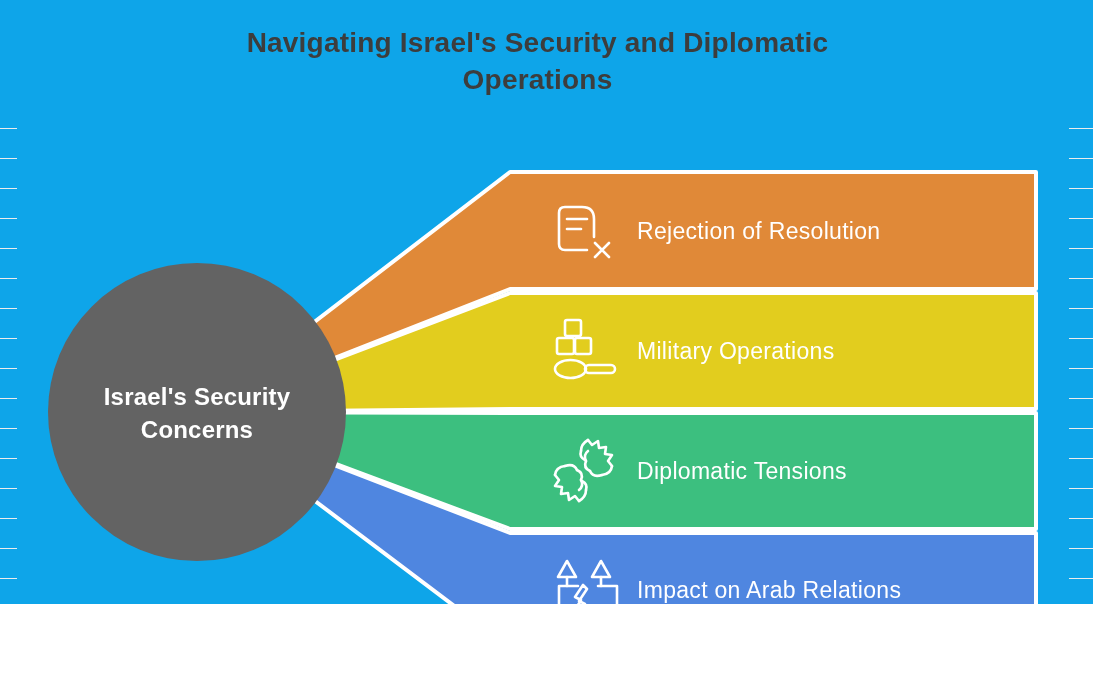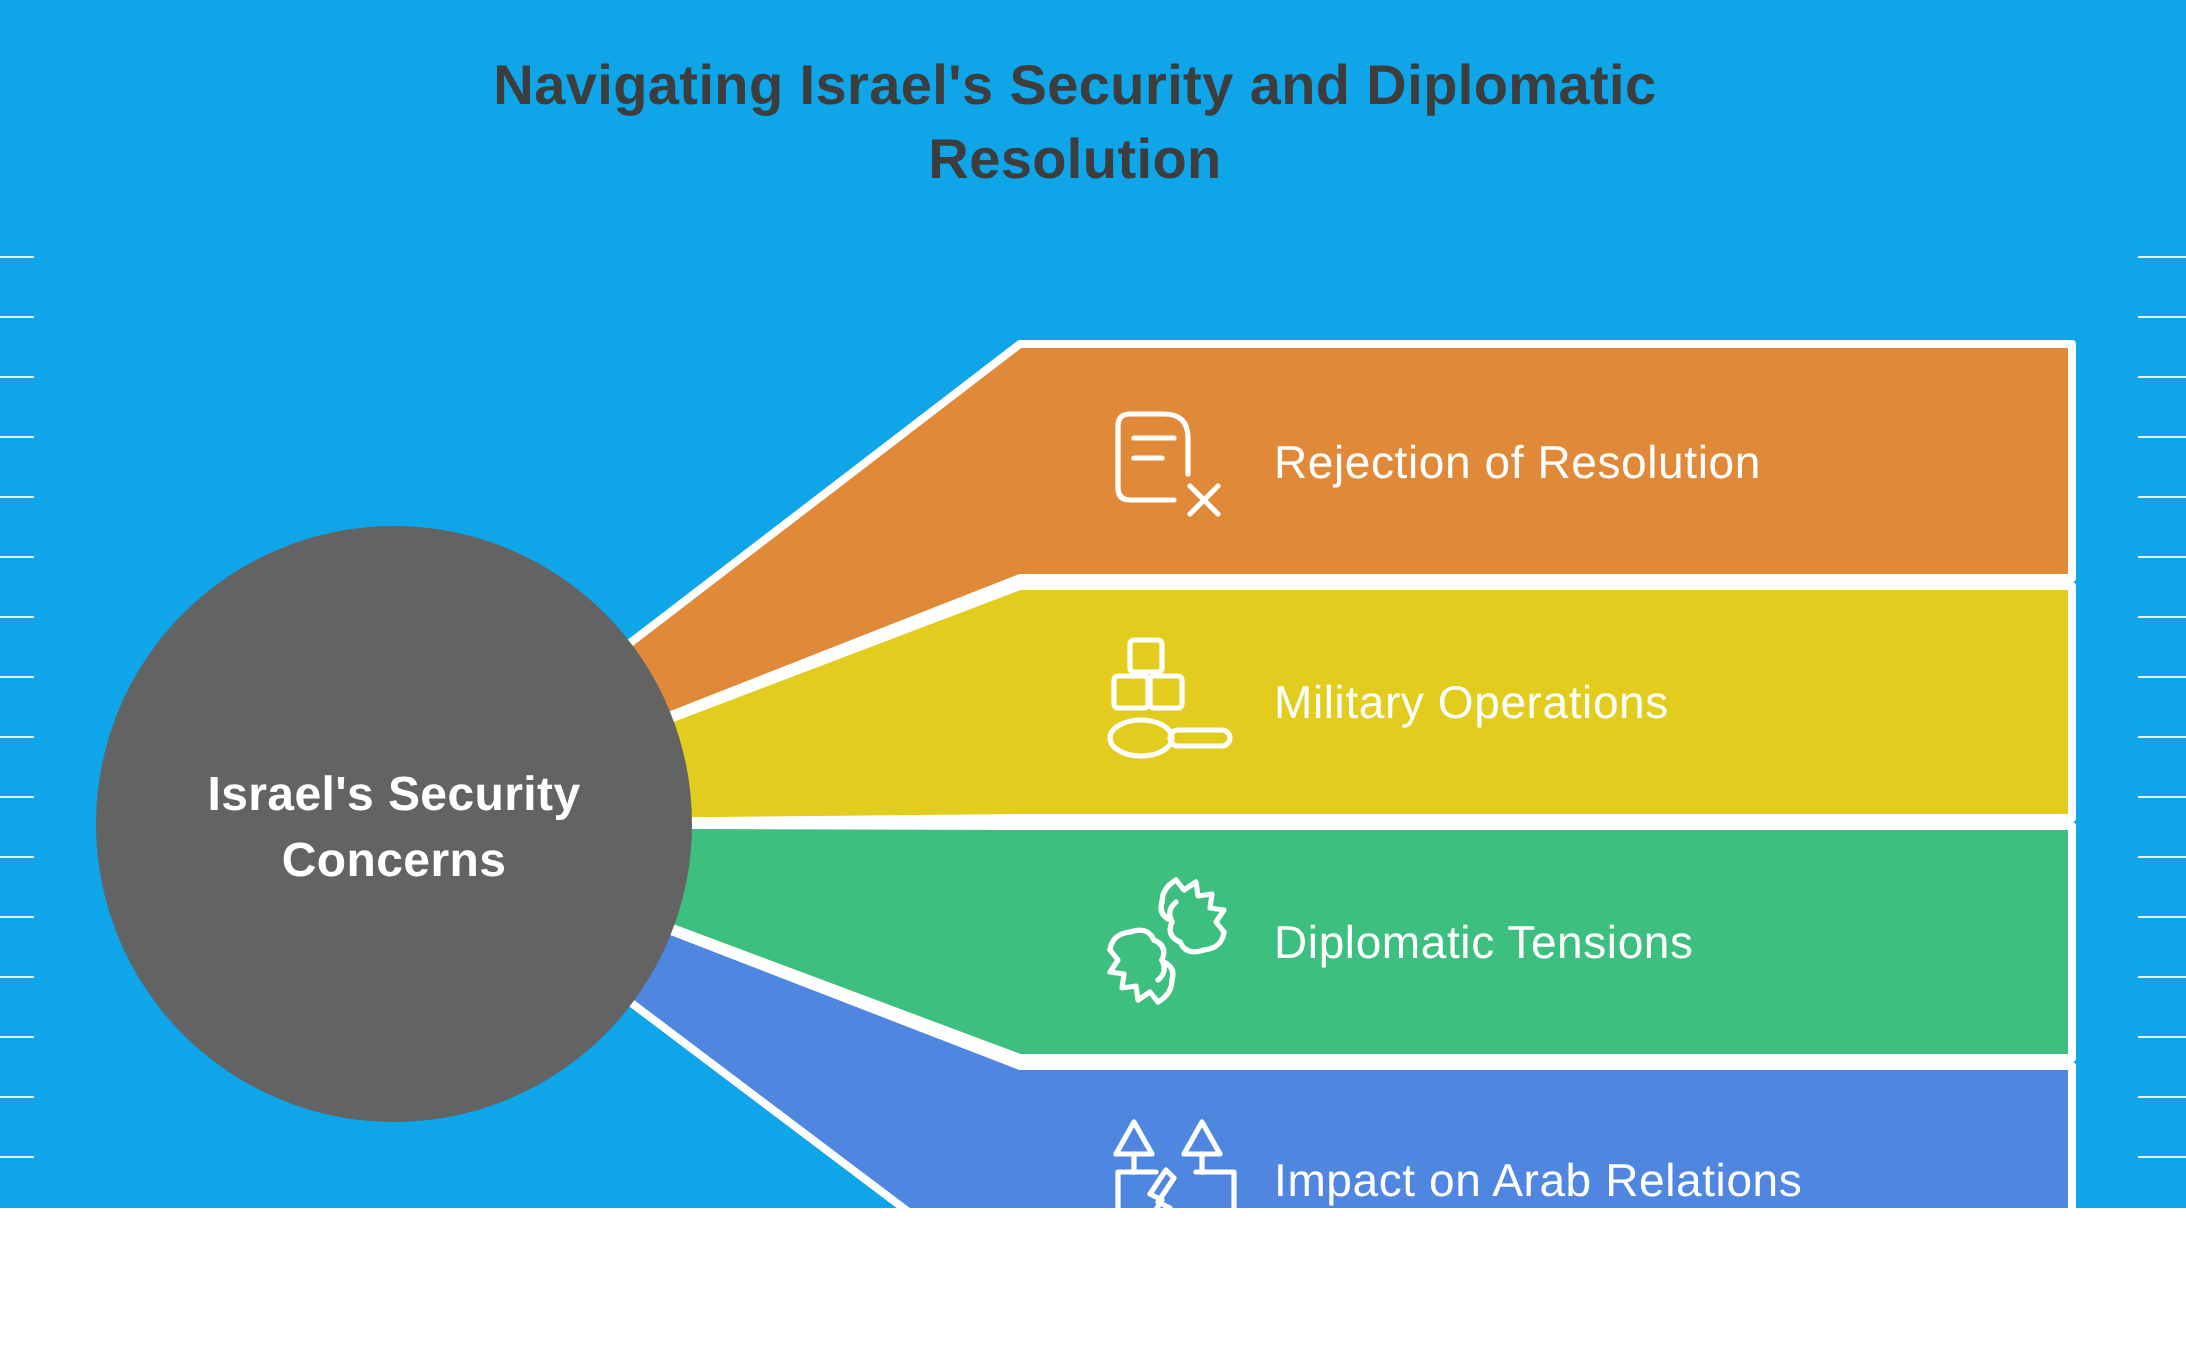--- a/index.html
+++ b/index.html
@@ -44,21 +44,21 @@
 </head>
 <body>
 
 <div id="canvas">
 
   <div class="guide-strip left"></div>
   <div class="guide-strip right"></div>
 
   <div id="title">
     <div>Navigating Israel's Security and Diplomatic</div>
-    <div>Resolution</div>
+    <div>Operations</div>
   </div>
 
   <svg id="diagram" width="1093" height="686" viewBox="0 0 1093 686">
 
     <polygon class="ribbon" points="197,412 510,172 1036,172 1036,289 510,289" fill="#e08938"></polygon>
     <polygon class="ribbon" points="197,412 510,293 1036,293 1036,409 510,409" fill="#e2cd1e"></polygon>
     <polygon class="ribbon" points="197,412 510,413 1036,413 1036,529 510,529" fill="#3cbf7f"></polygon>
     <polygon class="ribbon" points="197,412 510,533 1036,533 1036,648 510,648" fill="#4f86e0"></polygon>
 
     <circle cx="197" cy="412" r="149" fill="#636363"></circle>

